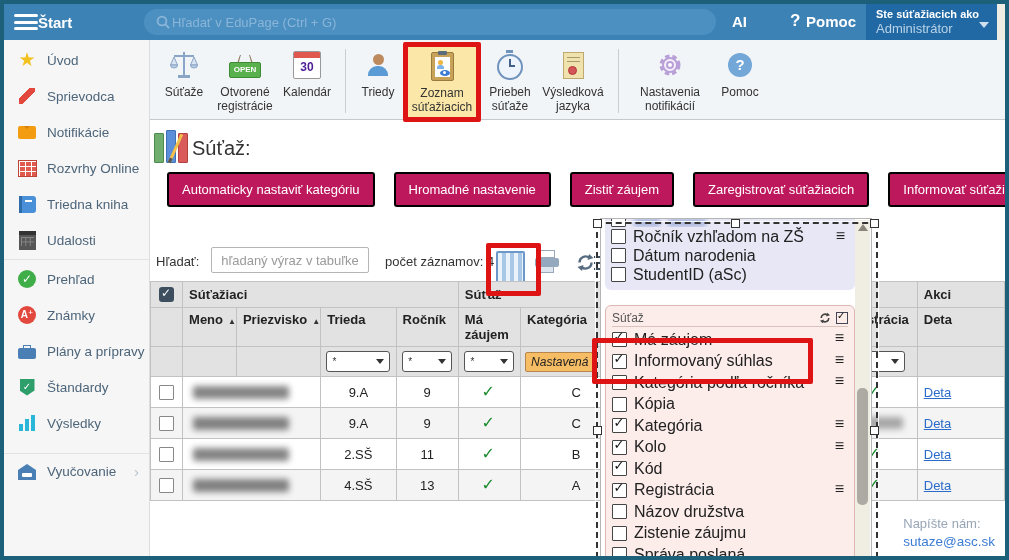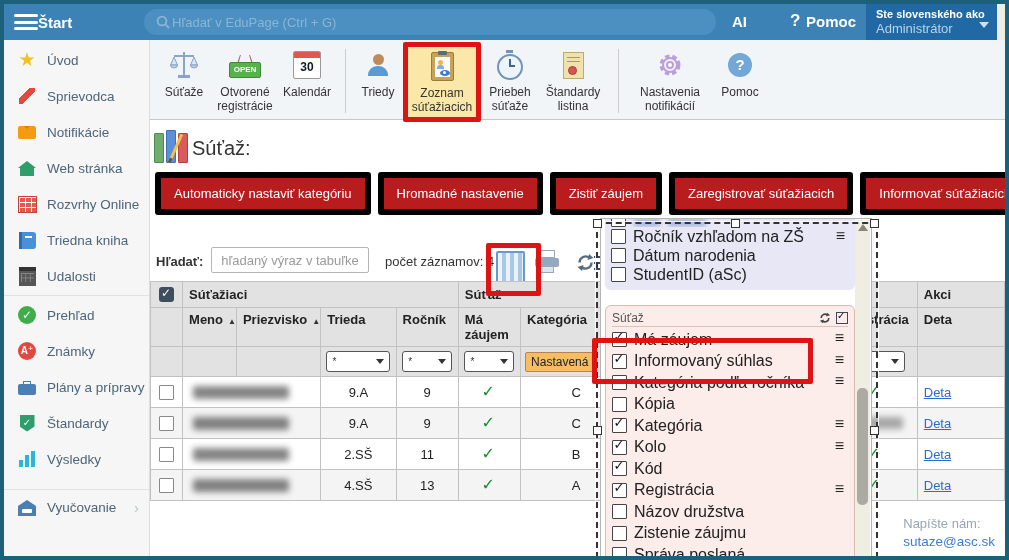--- a/index.html
+++ b/index.html
@@ -66,21 +66,21 @@
   .ti{display:flex;flex-direction:column;align-items:center;cursor:pointer;flex:none;padding-top:2px;}
   .ti .ica{height:36px;display:flex;align-items:center;justify-content:center;}
   .ti .lbl{font-size:12px;line-height:13.5px;color:#333;text-align:center;margin-top:3px;}
   .ti-active{background:#fbe8a8;border:5px solid #de1313;border-radius:2px;padding:1px 2px 3px;margin:-3px 2px 0;}
   .tsep{width:0;border-left:1px solid #ccc;height:64px;margin:4px 9px 0;}
   .open-sign{width:30px;height:14px;background:#58b14c;border:1px solid #3f8c36;border-radius:2px;color:#fff;
              font-size:8px;font-weight:bold;text-align:center;line-height:14px;position:relative;margin-top:10px;}
   .open-sign::before{content:"";position:absolute;left:9px;top:-9px;width:10px;height:8px;border-left:1.5px solid #8a6f52;border-right:1.5px solid #8a6f52;transform:perspective(10px) rotateX(30deg);}
   .cal30{width:26px;height:26px;background:#fff;border:1px solid #999;border-radius:2px;overflow:hidden;}
   .cal30 .top{height:6px;background:#e0574e;}
-  .cal30 .num{font-size:12px;color:#0f172a;text-align:center;line-height:19px;font-weight:bold;}
+  .cal30 .num{font-size:12px;color:#4c1d95;text-align:center;line-height:19px;font-weight:bold;}
   .bulb{width:17px;height:17px;border-radius:50%;background:radial-gradient(#fefad0,#f2d95e);border:1px solid #d9c050;margin:0 auto;}
   .bulb-base{width:8px;height:6px;background:#b7a4d6;margin:-2px auto 0;border-radius:0 0 2px 2px;}
   .tper .head{width:11px;height:11px;border-radius:50%;background:#bd8a5e;margin:0 auto;}
   .tper .bod{width:20px;height:10px;background:#5b9bd5;border-radius:9px 9px 0 0;margin-top:1px;}
   .clip{width:21px;height:27px;background:#c9a259;border:1px solid #9a7b3f;border-radius:2px;position:relative;}
   .clip .ctop{position:absolute;left:6px;top:-2px;width:9px;height:4px;background:#5a6b7c;border-radius:1px;}
   .clip .pg{position:absolute;left:3px;top:4px;width:15px;height:20px;background:#fdfdfd;}
   .clip .ph{position:absolute;left:6px;top:7px;width:5px;height:5px;border-radius:50%;background:#f0b63e;}
   .clip .pb{position:absolute;left:5px;top:12px;width:7px;height:4px;border-radius:3px 3px 0 0;background:#7db2e8;}
   .clip .eye{position:absolute;left:8px;top:17px;width:10px;height:6px;border-radius:50%;background:#3a7bd5;}
@@ -102,25 +102,25 @@
   .books .b2{height:31px;background:#5b8fd9;border:1px solid #3f6fb5;}
   .books .b3{height:28px;background:#d95b5b;border:1px solid #b54040;}
   .books .pen{position:absolute;left:20px;top:2px;width:3px;height:26px;background:#f0c04a;transform:rotate(24deg);border-bottom:5px solid #555;}
   .comp-lbl{left:188px;top:133px;font-size:20px;color:#333;}
   .comp-sel{left:252px;top:128px;width:529px;height:31px;border:2px solid #222;border-radius:2px;background:#fff;
             font-size:19px;color:#111;display:flex;align-items:center;padding-left:9px;box-sizing:border-box;cursor:pointer;}
   .comp-sel .sc{position:absolute;right:9px;top:12px;width:0;height:0;border-left:5.5px solid transparent;border-right:5.5px solid transparent;border-top:6.5px solid #333;}
 
   
   .actions{left:151px;top:168px;display:flex;gap:7px;}
-  .gbtn{height:31px;background:#b91c1c;border:6px solid #000000;border-radius:3px;color:#fff;font-size:13px;
-        display:flex;align-items:center;padding:0 13px;cursor:pointer;white-space:nowrap;}
-
-  
-  .s-lbl{left:152px;top:250px;font-size:13px;color:#333;font-weight:bold;}
+  .gbtn{height:31px;background:#be185d;border:2px solid #000000;border-radius:3px;color:#fff;font-size:13px;
+        display:flex;align-items:center;padding:0 13px;cursor:pointer;white-space:nowrap;margin-left:12px;}
+
+  
+  .s-lbl{left:152px;top:250px;font-size:13px;color:#333;}
   .s-input{left:207px;top:243px;width:158px;height:26px;border:1px solid #b5b5b5;border-radius:2px;box-sizing:border-box;
            font-size:13px;color:#555;text-align:center;font-family:inherit;}
   .s-input::placeholder{color:#9a9a9a;}
   .s-count{left:381px;top:250px;font-size:13px;color:#333;}
   .colico{left:492px;top:247px;width:25px;height:29px;border:2px solid #6b97c9;border-radius:2px;cursor:pointer;
           background:repeating-linear-gradient(90deg,#eaf2fa 0 4px,#a9c8e8 4px 8px);}
   .printer{left:531px;top:246px;width:24px;height:22px;cursor:pointer;}
   .printer .pp{width:14px;height:6px;background:#fff;border:1px solid #98a8b8;margin:0 auto;}
   .printer .pb2{width:24px;height:9px;background:#94a9bd;border-radius:2px;margin-top:0;}
   .printer .pt{width:12px;height:5px;background:#dde6ee;border:1px solid #98a8b8;margin:-1px auto 0;}
@@ -138,21 +138,21 @@
   tr.dr.alt td{background:#f4f4f4;}
   td.namecell{text-align:left !important;}
   .sorted::after{content:"▲";font-size:8px;margin-left:5px;color:#333;}
   .selall{width:15px;height:15px;background:#3d4f5f;border-radius:3px;margin:0 auto;position:relative;cursor:pointer;}
   .selall.on::after{content:"✓";position:absolute;left:2px;top:-1px;color:#fff;font-size:12px;font-weight:bold;}
   .rowcb{display:inline-block;width:13px;height:13px;border:1.5px solid #888;border-radius:1px;background:#fff;cursor:pointer;vertical-align:middle;}
   .fsel{display:inline-flex;align-items:center;justify-content:space-between;background:#fff;border:1.5px solid #555;
         border-radius:3px;height:21px;padding:0 5px;font-size:10px;color:#333;cursor:pointer;box-sizing:border-box;}
   .fsel .fc{width:0;height:0;border-left:4px solid transparent;border-right:4px solid transparent;border-top:5px solid #333;margin-left:5px;}
   .nastavena{display:inline-block;background:#f7bd64;border:1px solid #b5854b;border-radius:2px;font-size:12px;color:#222;
-             padding:2px 5px;cursor:pointer;}
+             padding:2px 5px;cursor:pointer;font-style:italic;}
   .chk{display:inline-block;width:16px;height:16px;position:relative;}
   .chk.on::after{content:"✓";position:absolute;left:0;top:-1px;color:#168a2c;font-size:16px;font-weight:bold;}
   .blurname{width:96px;height:13px;background:#3a3a3a;opacity:.62;filter:blur(3px);border-radius:2px;margin-left:10px;}
   .blurreg{width:82px;height:12px;background:#666;opacity:.55;filter:blur(3px);border-radius:2px;margin-left:-12px;}
   a.deta{color:#2b6bc9;text-decoration:underline;font-size:13px;display:block;text-align:left;padding-left:6px;}
 
   
   .contact{right:10px;top:512px;text-align:left;}
   .contact .c1{font-size:13px;color:#97a5b5;}
   .contact .c2{font-size:13.5px;color:#3b7cd5;cursor:pointer;margin-top:3px;}
@@ -201,21 +201,21 @@
       <svg width="14" height="14" viewBox="0 0 14 14">
         <circle cx="6" cy="6" r="4.4" fill="none" stroke="#8ab5d8" stroke-width="1.8"></circle>
         <line x1="9.4" y1="9.4" x2="13" y2="13" stroke="#8ab5d8" stroke-width="1.8"></line>
       </svg>
       <input placeholder="Hľadať v EduPage (Ctrl + G)" style="">
     </div>
     <span class="ai-lbl">AI</span>
     <span class="qmark">?</span>
     <span class="help-lbl">Pomoc</span>
     <div class="userbox">
-      <div class="l1">Ste slovenského ako</div>
+      <div class="l1">Ste súťažiacich ako</div>
       <div class="l2">Administrátor</div>
       <div class="caret"></div>
     </div>
   </div>
   <div class="abs tr-strip"></div>
 
   <div class="abs sidebar">
     <div class="sb-item">
       <span class="ic">
           <span class="i-star">★</span>
@@ -226,26 +226,20 @@
       <span class="ic">
           <span class="i-wand"></span>
         </span>
       <span>Sprievodca</span>
       </div>
     <div class="sb-item">
       <span class="ic">
           <span class="i-env"></span>
         </span>
       <span>Notifikácie</span>
-      </div>
-    <div class="sb-item">
-      <span class="ic">
-          <span class="i-home"></span>
-        </span>
-      <span>Web stránka</span>
       </div>
     <div class="sb-item">
       <span class="ic">
           <span class="i-grid"></span>
         </span>
       <span>Rozvrhy Online</span>
       </div>
     <div class="sb-item">
       <span class="ic">
           <span class="i-book"></span>
@@ -361,21 +355,21 @@
           </div>
       </div>
       <div class="lbl">Priebeh súťaže</div>
     </div>
     <div class="ti" style="width:72px">
       <div class="ica">
         <div class="cert">
             <div class="dot"></div>
           </div>
       </div>
-      <div class="lbl">Štandardy listina</div>
+      <div class="lbl">Výsledková jazyka</div>
     </div>
     <div class="tsep"></div>
     <div class="ti" style="width:84px">
       <div class="ica">
         <svg width="28" height="28" viewBox="0 0 28 28">
           <circle cx="14" cy="14" r="8" fill="none" stroke="#b9a0d8" stroke-width="5" stroke-dasharray="4 2.6"></circle>
           <circle cx="14" cy="14" r="7" fill="#f6f1fb" stroke="#b9a0d8" stroke-width="2"></circle>
           <circle cx="14" cy="14" r="3" fill="#fff" stroke="#b9a0d8" stroke-width="2"></circle>
         </svg>
       </div>

